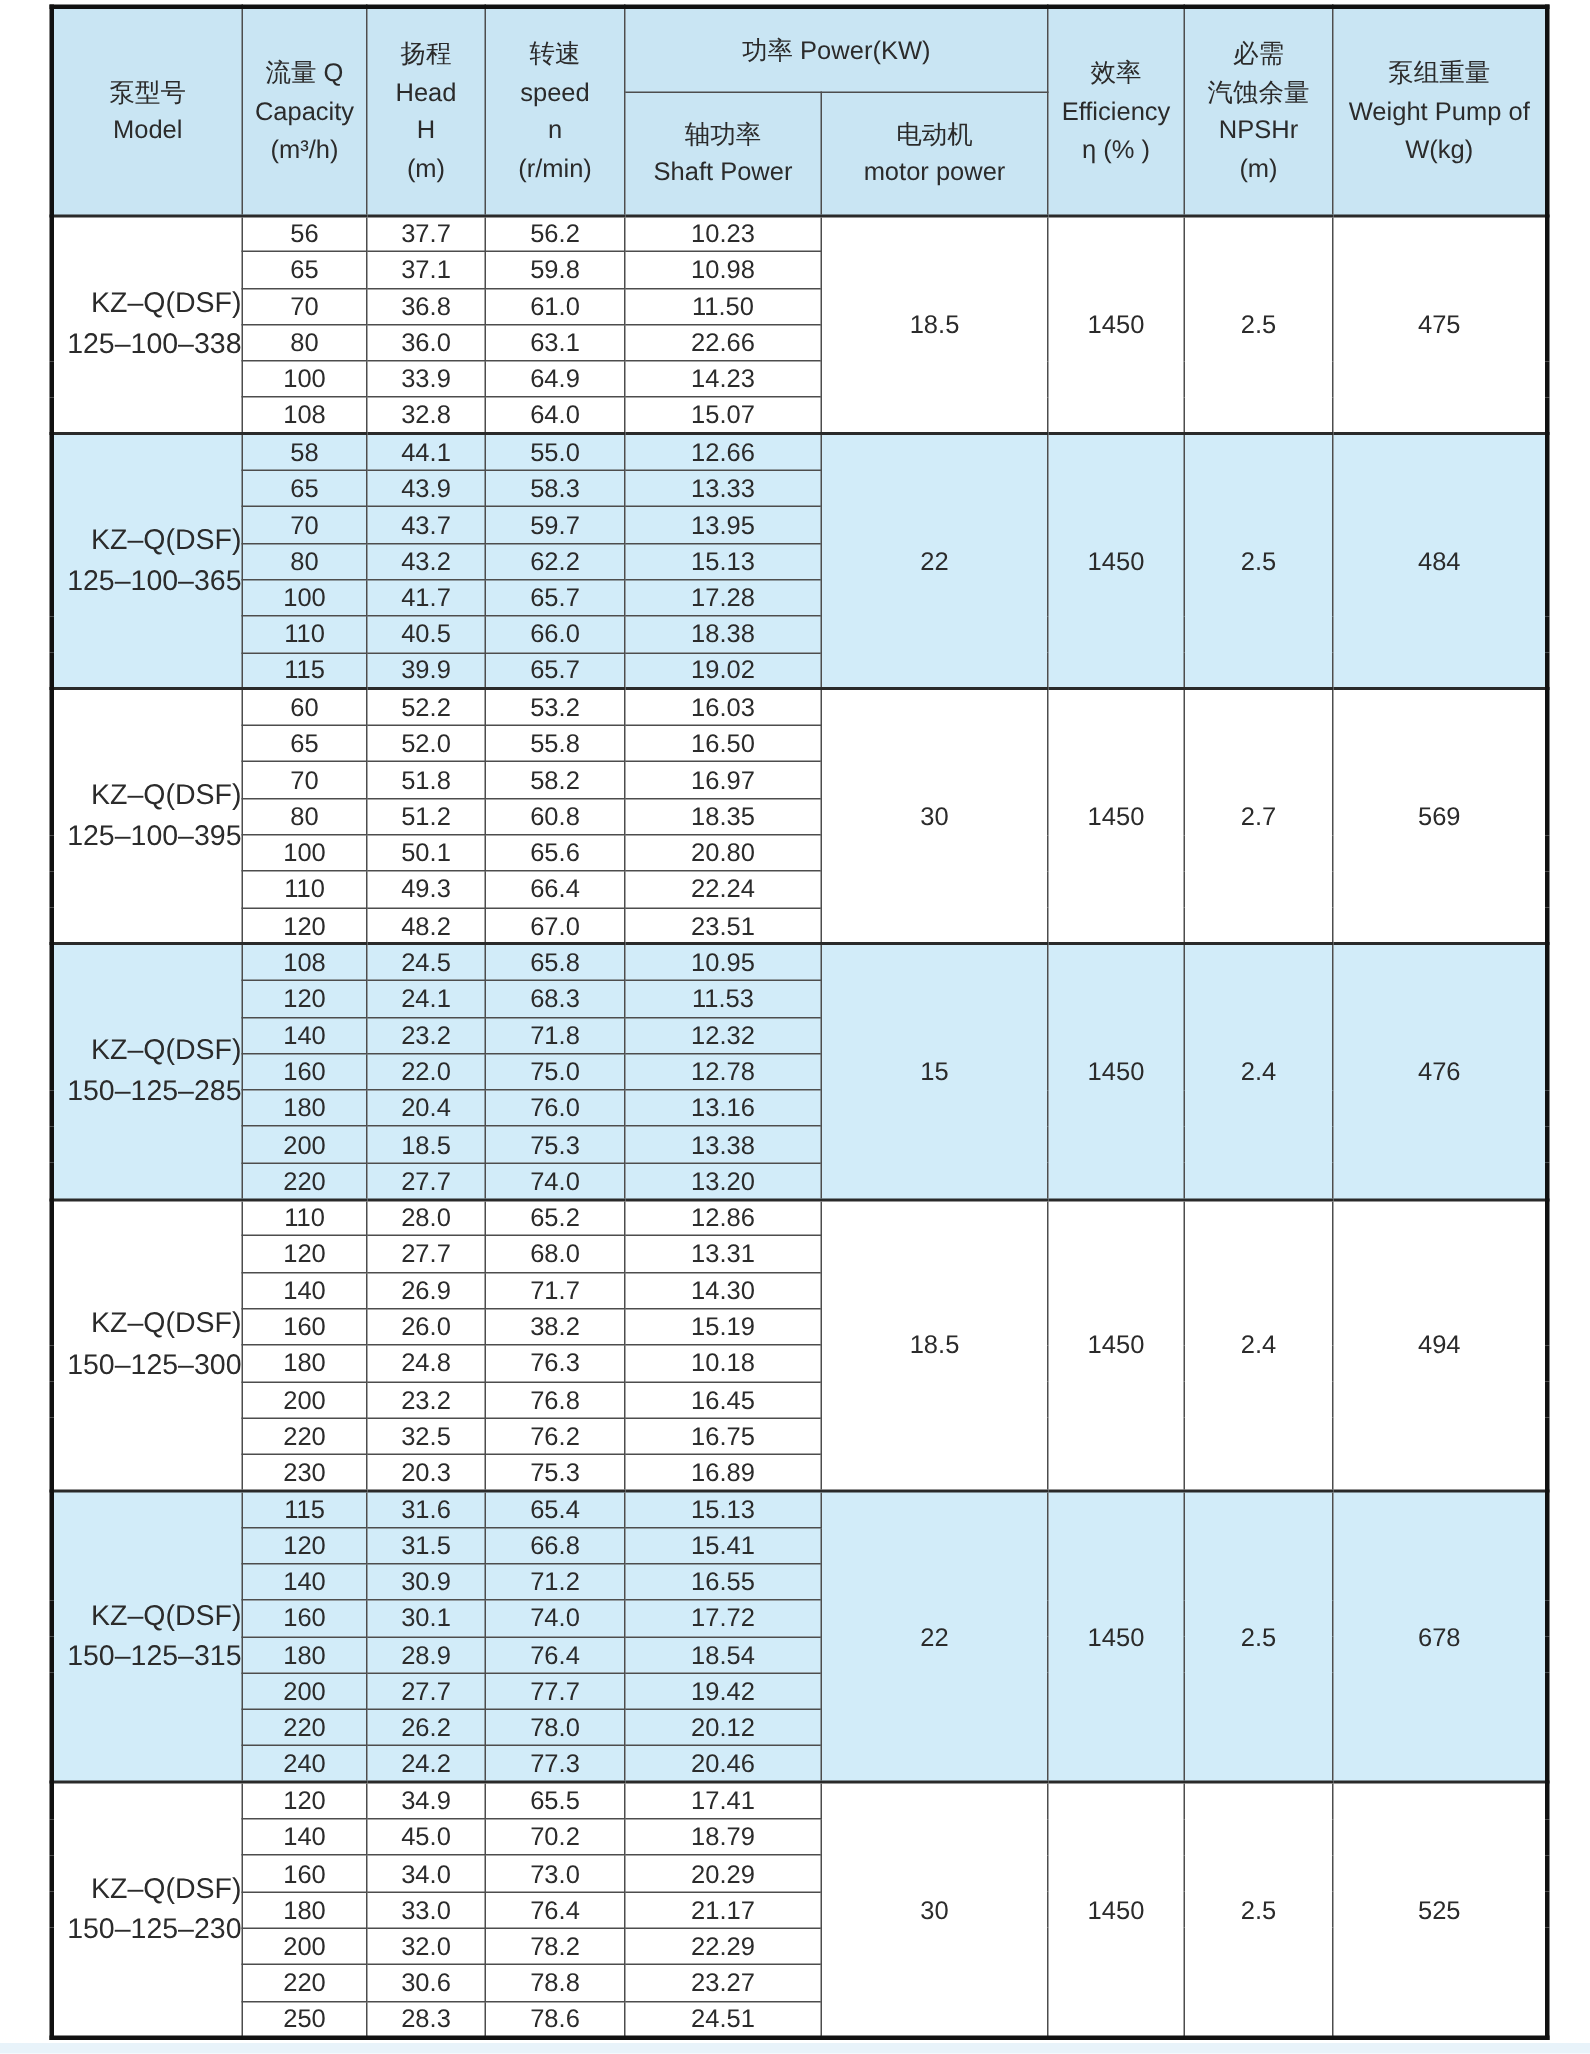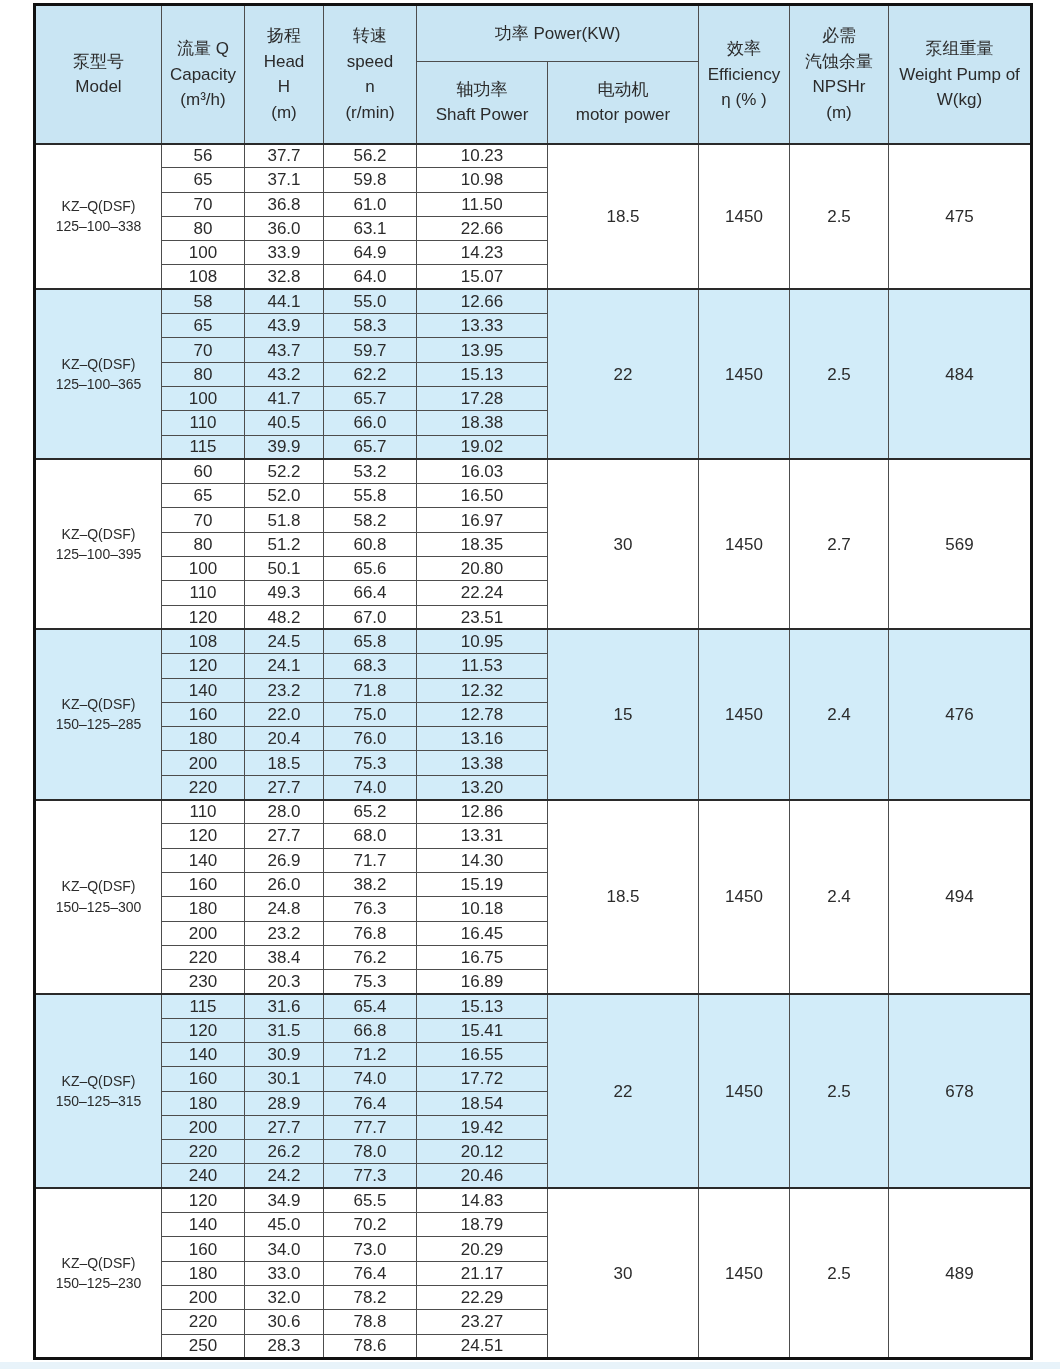--- a/index.html
+++ b/index.html
@@ -42,21 +42,21 @@
     background:var(--header-bg);
     font-weight:normal;
     line-height:1.5;
   }
   thead tr.h-top{height:57px;}
   thead tr.h-bot{height:82px;}
   tbody tr{height:24.3px;}
   tbody td{line-height:1;}
   tr.shaded td{background:var(--row-alt-bg);}
   tr.group-start td{border-top:2px solid var(--group-divider);}
-  td.model-cell{font-size:14px;line-height:1.45;}
+  td.model-cell{font-size:19px;line-height:1.45;text-align:right;}
   .bottom-strip{
     position:absolute;left:0;bottom:0;width:1060px;height:7px;
     background:var(--bottom-strip);
   }
 </style>
 </head>
 <body>
 
 <div class="table-wrap">
   <table>
@@ -357,21 +357,21 @@
           <td>10.18</td>
         </tr>
         <tr class="">
           <td>200</td>
           <td>23.2</td>
           <td>76.8</td>
           <td>16.45</td>
         </tr>
         <tr class="">
           <td>220</td>
-          <td>38.4</td>
+          <td>32.5</td>
           <td>76.2</td>
           <td>16.75</td>
         </tr>
         <tr class="">
           <td>230</td>
           <td>20.3</td>
           <td>75.3</td>
           <td>16.89</td>
         </tr>
         <tr class="shaded group-start">
@@ -431,25 +431,25 @@
           <td>20.46</td>
         </tr>
         <tr class=" group-start">
           <td rowspan="7" class="model-cell">
             <div>KZ–Q(DSF)</div>
             <div>150–125–230</div>
           </td>
           <td>120</td>
           <td>34.9</td>
           <td>65.5</td>
-          <td>14.83</td>
+          <td>17.41</td>
           <td rowspan="7">30</td>
           <td rowspan="7">1450</td>
           <td rowspan="7">2.5</td>
-          <td rowspan="7">489</td>
+          <td rowspan="7">525</td>
         </tr>
         <tr class="">
           <td>140</td>
           <td>45.0</td>
           <td>70.2</td>
           <td>18.79</td>
         </tr>
         <tr class="">
           <td>160</td>
           <td>34.0</td>

